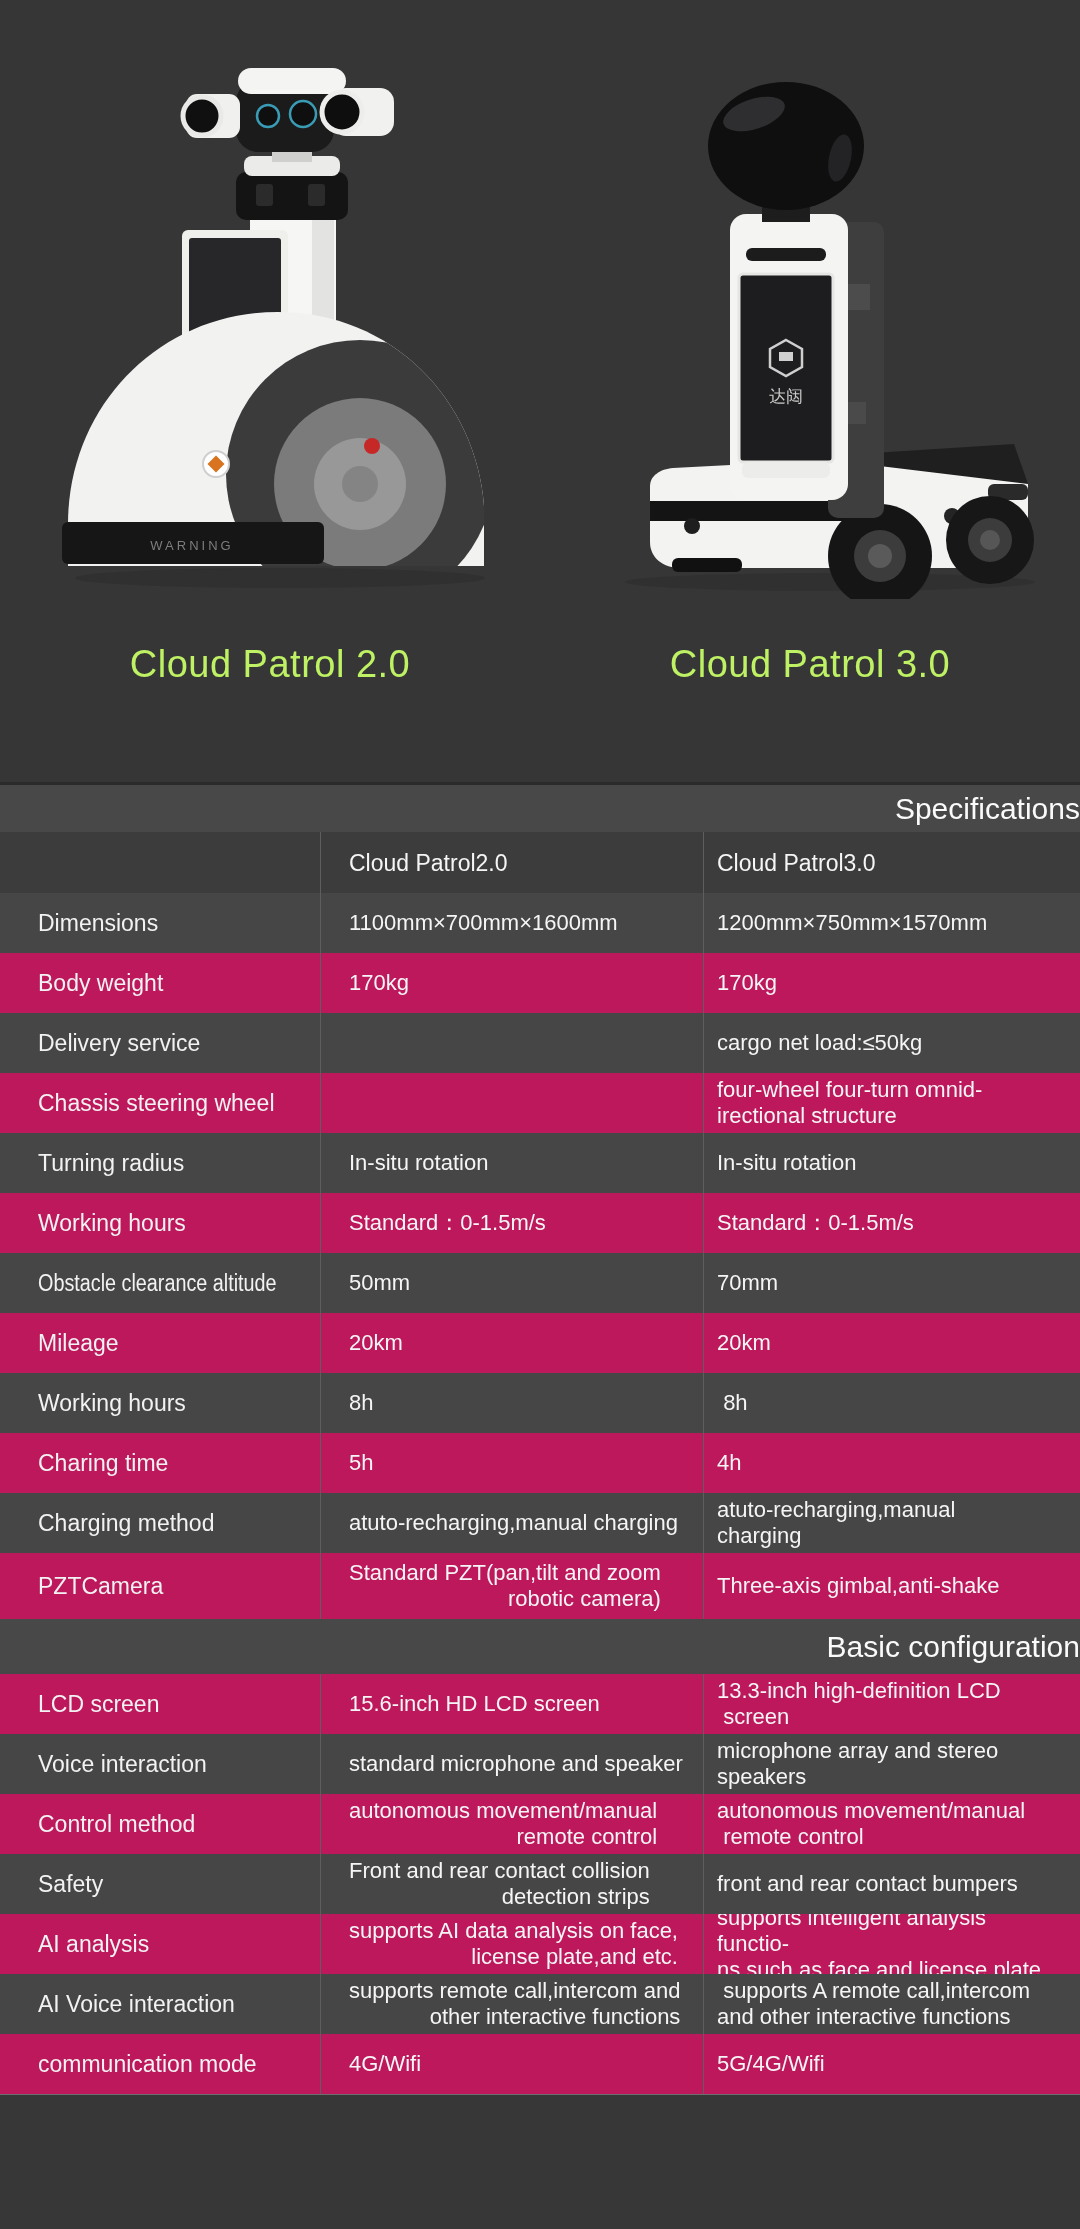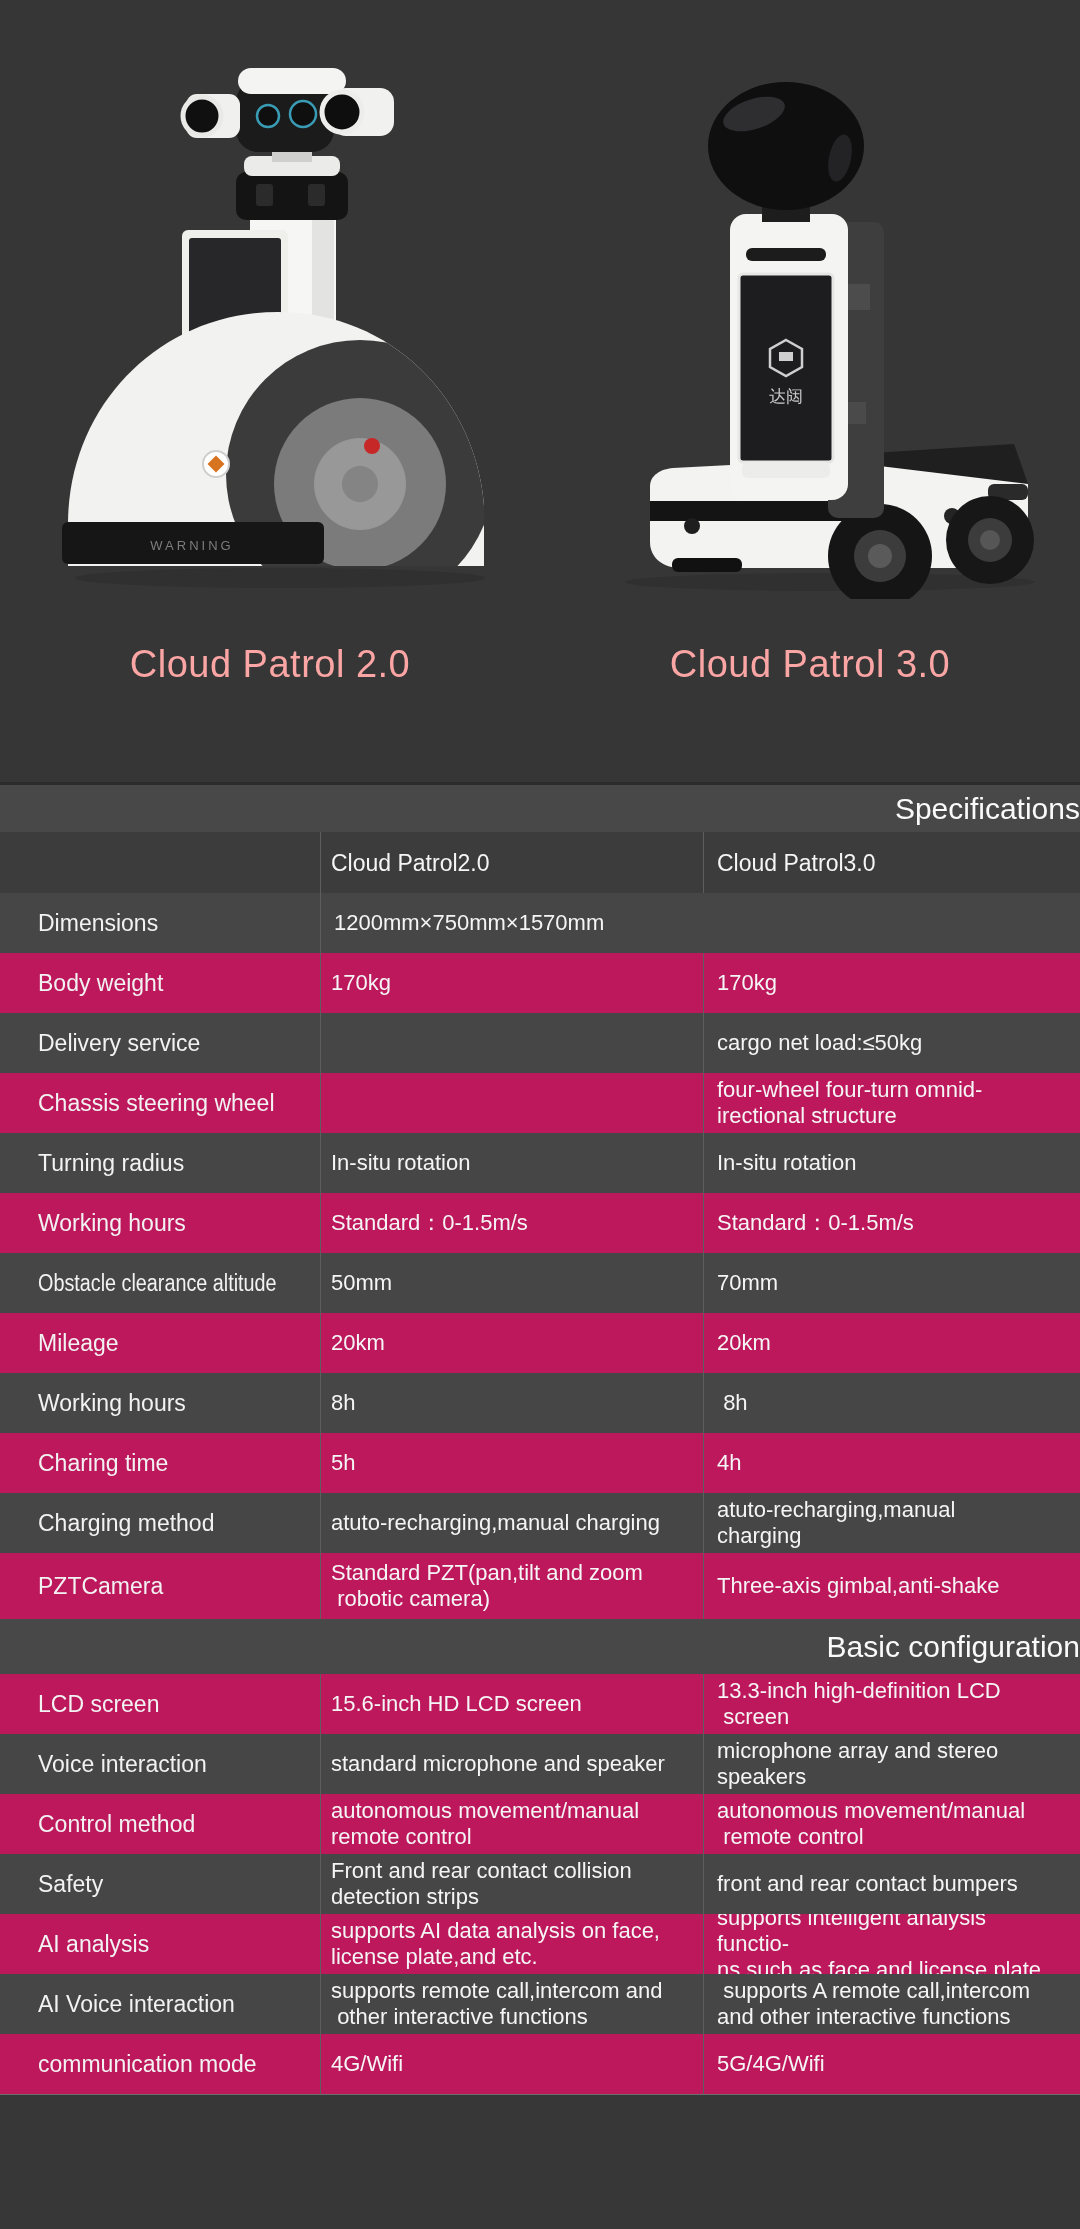--- a/index.html
+++ b/index.html
@@ -26,21 +26,21 @@
     align-items:center;
     justify-content:center;
     padding-bottom:42px;
     gap:12px;
   }
   .robot-figure { height:545px; display:flex; align-items:flex-end; }
   .product-title {
     margin-top:32px;
     font-size:38px;
     font-weight:400;
-    color:#fca5a5;
+    color:#bef264;
     letter-spacing:0.5px;
   }
 
   
   .table-wrap { border-bottom:1px solid #6e6e6e; }
   .band {
     height:50px;
     background:#484848;
     border-top:3px solid #2b2b2b;
     display:flex;
@@ -52,21 +52,21 @@
 
   .trow { display:flex; width:1080px; }
   .thead { height:61px; background:#3c3c3c; }
   .row { height:60px; }
   .row.tall { height:66px; }
   .row.dark  { background:#be185d; }
   .row.light { background:#464646; }
 
   .cell { display:flex; align-items:center; overflow:hidden; }
   .c1 { width:320px; padding-left:38px; font-size:23px; color:#f2f2f2; }
-  .c2 { width:383px; padding-left:10px; }
+  .c2 { width:383px; padding-left:28px;text-align:right; }
   .c3 { width:341px; padding-left:13px; }
   .c2, .c3 {
     border-left:1.5px solid #5e5e5e;
     font-size:22px;
     line-height:26px;
     white-space:pre-wrap;
     color:#f5f5f5;
   }
   .thead .c2, .thead .c3 { font-size:23px; white-space:normal; }
   .condensed { transform:scaleX(0.86); transform-origin:left center; white-space:nowrap; }
@@ -193,20 +193,21 @@
   <div class="trow thead">
     <div class="cell c1"></div>
     <div class="cell c2">Cloud Patrol2.0</div>
     <div class="cell c3">Cloud Patrol3.0</div>
   </div>
 
   <div class="trow row light">
     <div class="cell c1">
         <span>Dimensions</span>
       </div>
+    <div class="cell c2">1100mm×700mm×1600mm</div>
     <div class="cell c3">1200mm×750mm×1570mm</div>
   </div>
   <div class="trow row dark">
     <div class="cell c1">
         <span>Body weight</span>
       </div>
     <div class="cell c2">170kg</div>
     <div class="cell c3">170kg</div>
   </div>
   <div class="trow row light">

